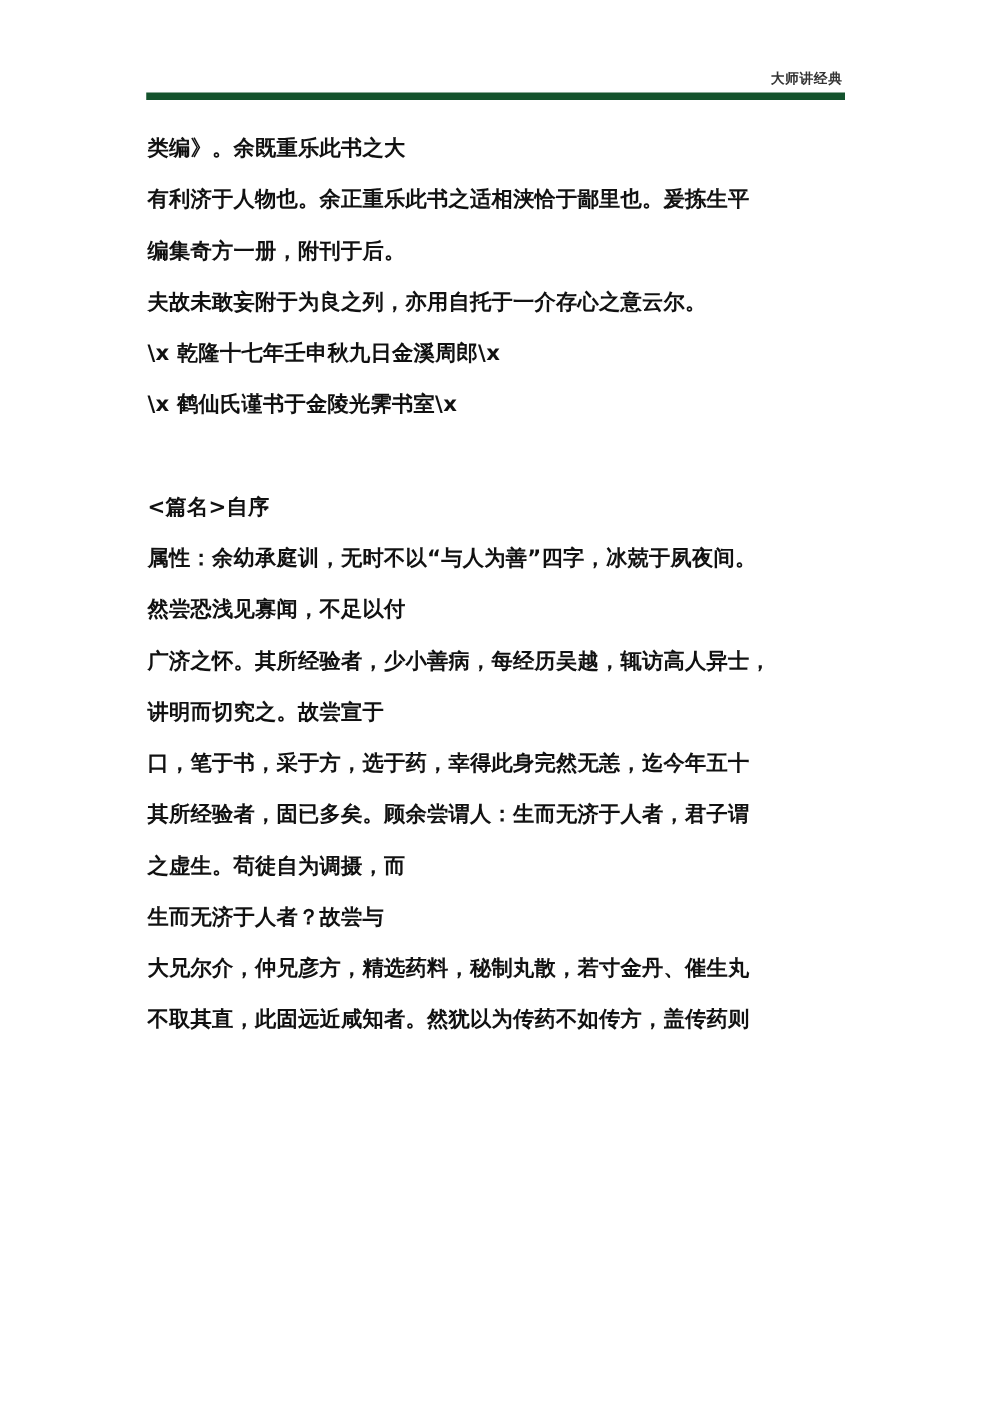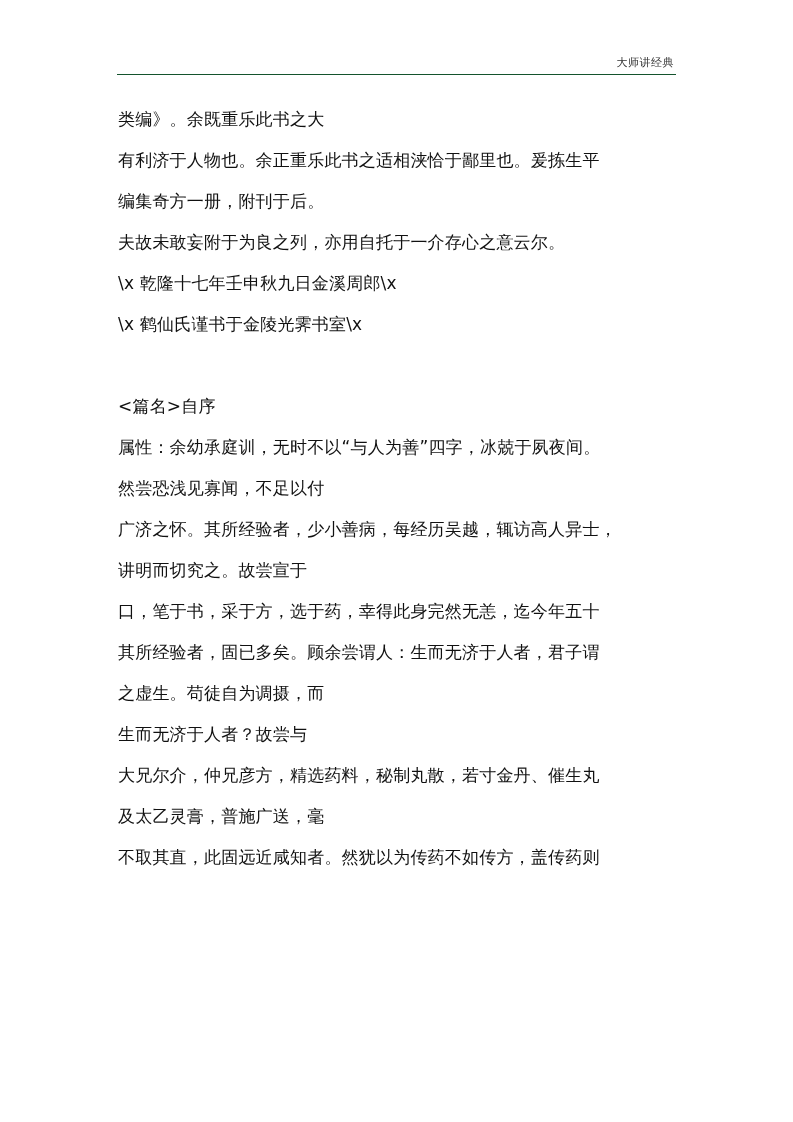--- a/index.html
+++ b/index.html
@@ -14,36 +14,38 @@
       overflow: hidden;
       font-family: "DejaVu Sans", "Liberation Sans", sans-serif;
       color: #111111;
     }
     .header {
       position: absolute;
       left: 117px;
       top: 50px;
       width: 559px;
       height: 24px;
-      border-bottom: 1px solid #14532d;
+      border-bottom: 6px solid #14532d;
+      font-weight: bold;
     }
     .header-title {
       position: absolute;
       right: 2px;
       top: 6px;
       font-size: 11px;
       line-height: 14px;
       color: #333333;
       letter-spacing: 0.5px;
     }
     .content {
       position: absolute;
       left: 118px;
       top: 99px;
       width: 570px;
+      font-weight: bold;
     }
     .line {
       font-size: 17px;
       line-height: 41px;
       height: 41px;
       white-space: nowrap;
       letter-spacing: 0.2px;
     }
     .blank {
       height: 41px;
@@ -67,15 +69,14 @@
   <div class="line">&lt;篇名&gt;自序</div>
   <div class="line">属性：余幼承庭训，无时不以“与人为善”四字，冰兢于夙夜间。</div>
   <div class="line">然尝恐浅见寡闻，不足以付</div>
   <div class="line">广济之怀。其所经验者，少小善病，每经历吴越，辄访高人异士，</div>
   <div class="line">讲明而切究之。故尝宣于</div>
   <div class="line">口，笔于书，采于方，选于药，幸得此身完然无恙，迄今年五十</div>
   <div class="line">其所经验者，固已多矣。顾余尝谓人：生而无济于人者，君子谓</div>
   <div class="line">之虚生。苟徒自为调摄，而</div>
   <div class="line">生而无济于人者？故尝与</div>
   <div class="line">大兄尔介，仲兄彦方，精选药料，秘制丸散，若寸金丹、催生丸</div>
-  <div class="line">及太乙灵膏，普施广送，毫</div>
   <div class="line">不取其直，此固远近咸知者。然犹以为传药不如传方，盖传药则</div>
 </div>
 
 </body></html>

